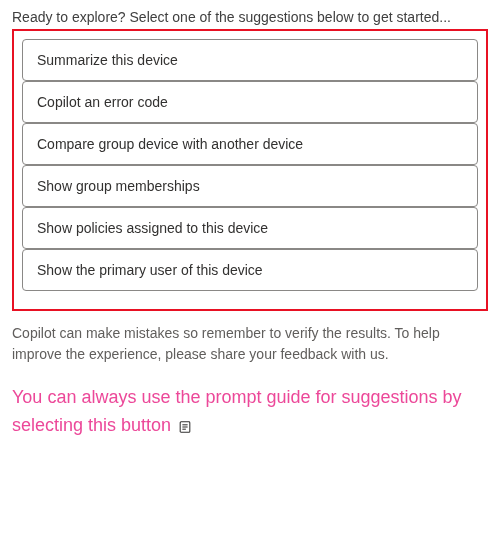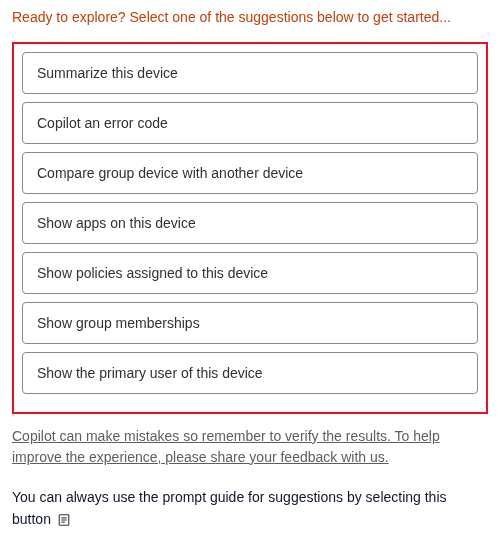--- a/index.html
+++ b/index.html
@@ -10,79 +10,76 @@
     body {
       font-family: "Segoe UI", -apple-system, BlinkMacSystemFont, sans-serif;
       font-size: 14px;
       color: #323130;
       background: #ffffff;
       width: 500px;
       padding: 8px 12px;
       line-height: 1.4;
     }
     .intro-text {
-      color: #c2410c;
-      margin-bottom: 14px;
+      color: #404040;
+      margin-bottom: 1px;
       font-size: 14px;
     }
     .suggestions-container {
       border: 2px solid #e81123;
       padding: 8px;
       margin-bottom: 12px;
     }
     .suggestion-button {
       display: block;
       width: 100%;
       text-align: left;
       background: #ffffff;
       border: 1px solid #8a8886;
       border-radius: 4px;
       padding: 12px 14px;
-      margin-bottom: 8px;
       font-size: 14px;
       color: #323130;
       cursor: pointer;
       font-family: inherit;
     }
     .suggestion-button:last-child {
       margin-bottom: 10px;
     }
     .disclaimer-text {
       color: #605e5c;
       font-size: 14px;
       margin-bottom: 18px;
       line-height: 1.5;
-      text-decoration: underline;
     }
     .prompt-guide-text {
-      color: #0f172a;
-      font-size: 14px;
+      color: #ec4899;
+      font-size: 18px;
       line-height: 1.6;
     }
     .prompt-guide-icon {
       display: inline-block;
       vertical-align: middle;
       margin-left: 2px;
     }
     .prompt-guide-icon svg {
       display: block;
     }
   </style>
 </head>
 <body>
 
 <p class="intro-text">Ready to explore? Select one of the suggestions below to get started...</p>
 
 <div class="suggestions-container">
   <button class="suggestion-button">Summarize this device</button>
   <button class="suggestion-button">Copilot an error code</button>
   <button class="suggestion-button">Compare group device with another device</button>
-  <button class="suggestion-button">Show apps on this device</button>
+  <button class="suggestion-button">Show group memberships</button>
   <button class="suggestion-button">Show policies assigned to this device</button>
-  <button class="suggestion-button">Show group memberships</button>
   <button class="suggestion-button">Show the primary user of this device</button>
 </div>
 
 <p class="disclaimer-text">Copilot can make mistakes so remember to verify the results. To help improve the experience, please share your feedback with us.</p>
 
 <p class="prompt-guide-text">
   <span>You can always use the prompt guide for suggestions by selecting this button</span>
   <span class="prompt-guide-icon">
     <svg width="14" height="14" viewBox="0 0 16 16" fill="none" stroke="#323130" stroke-width="1.2">
       <rect x="2.5" y="2" width="11" height="12" rx="1"></rect>

